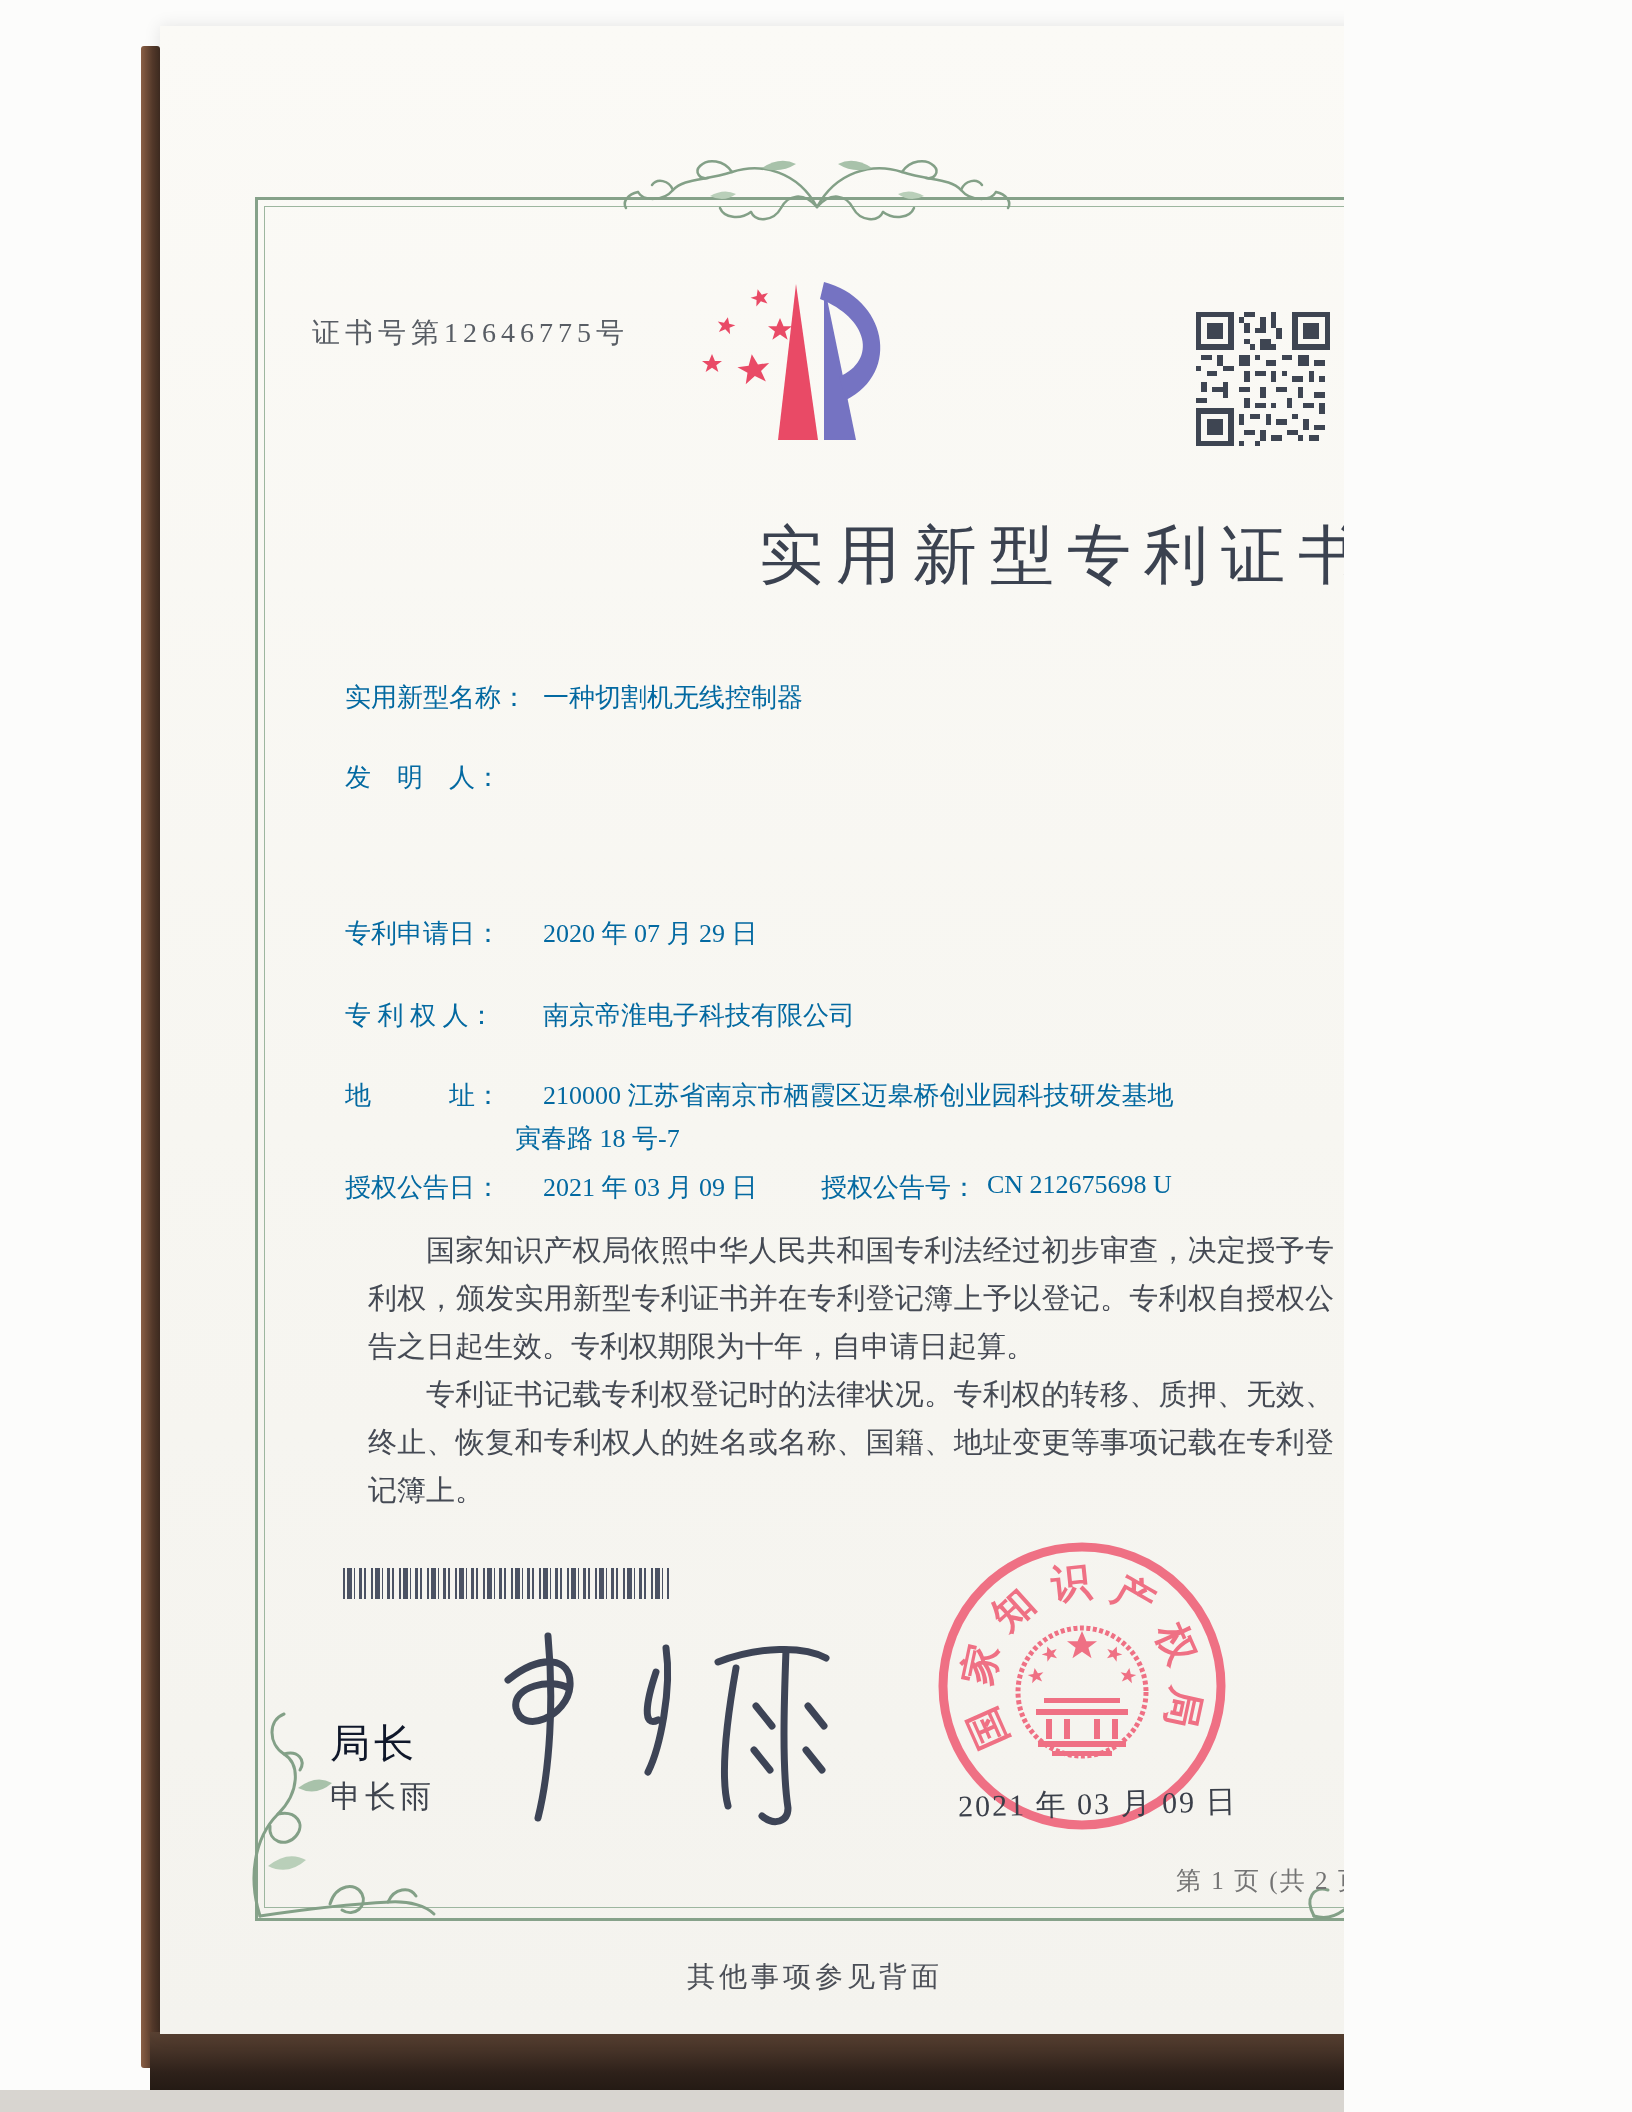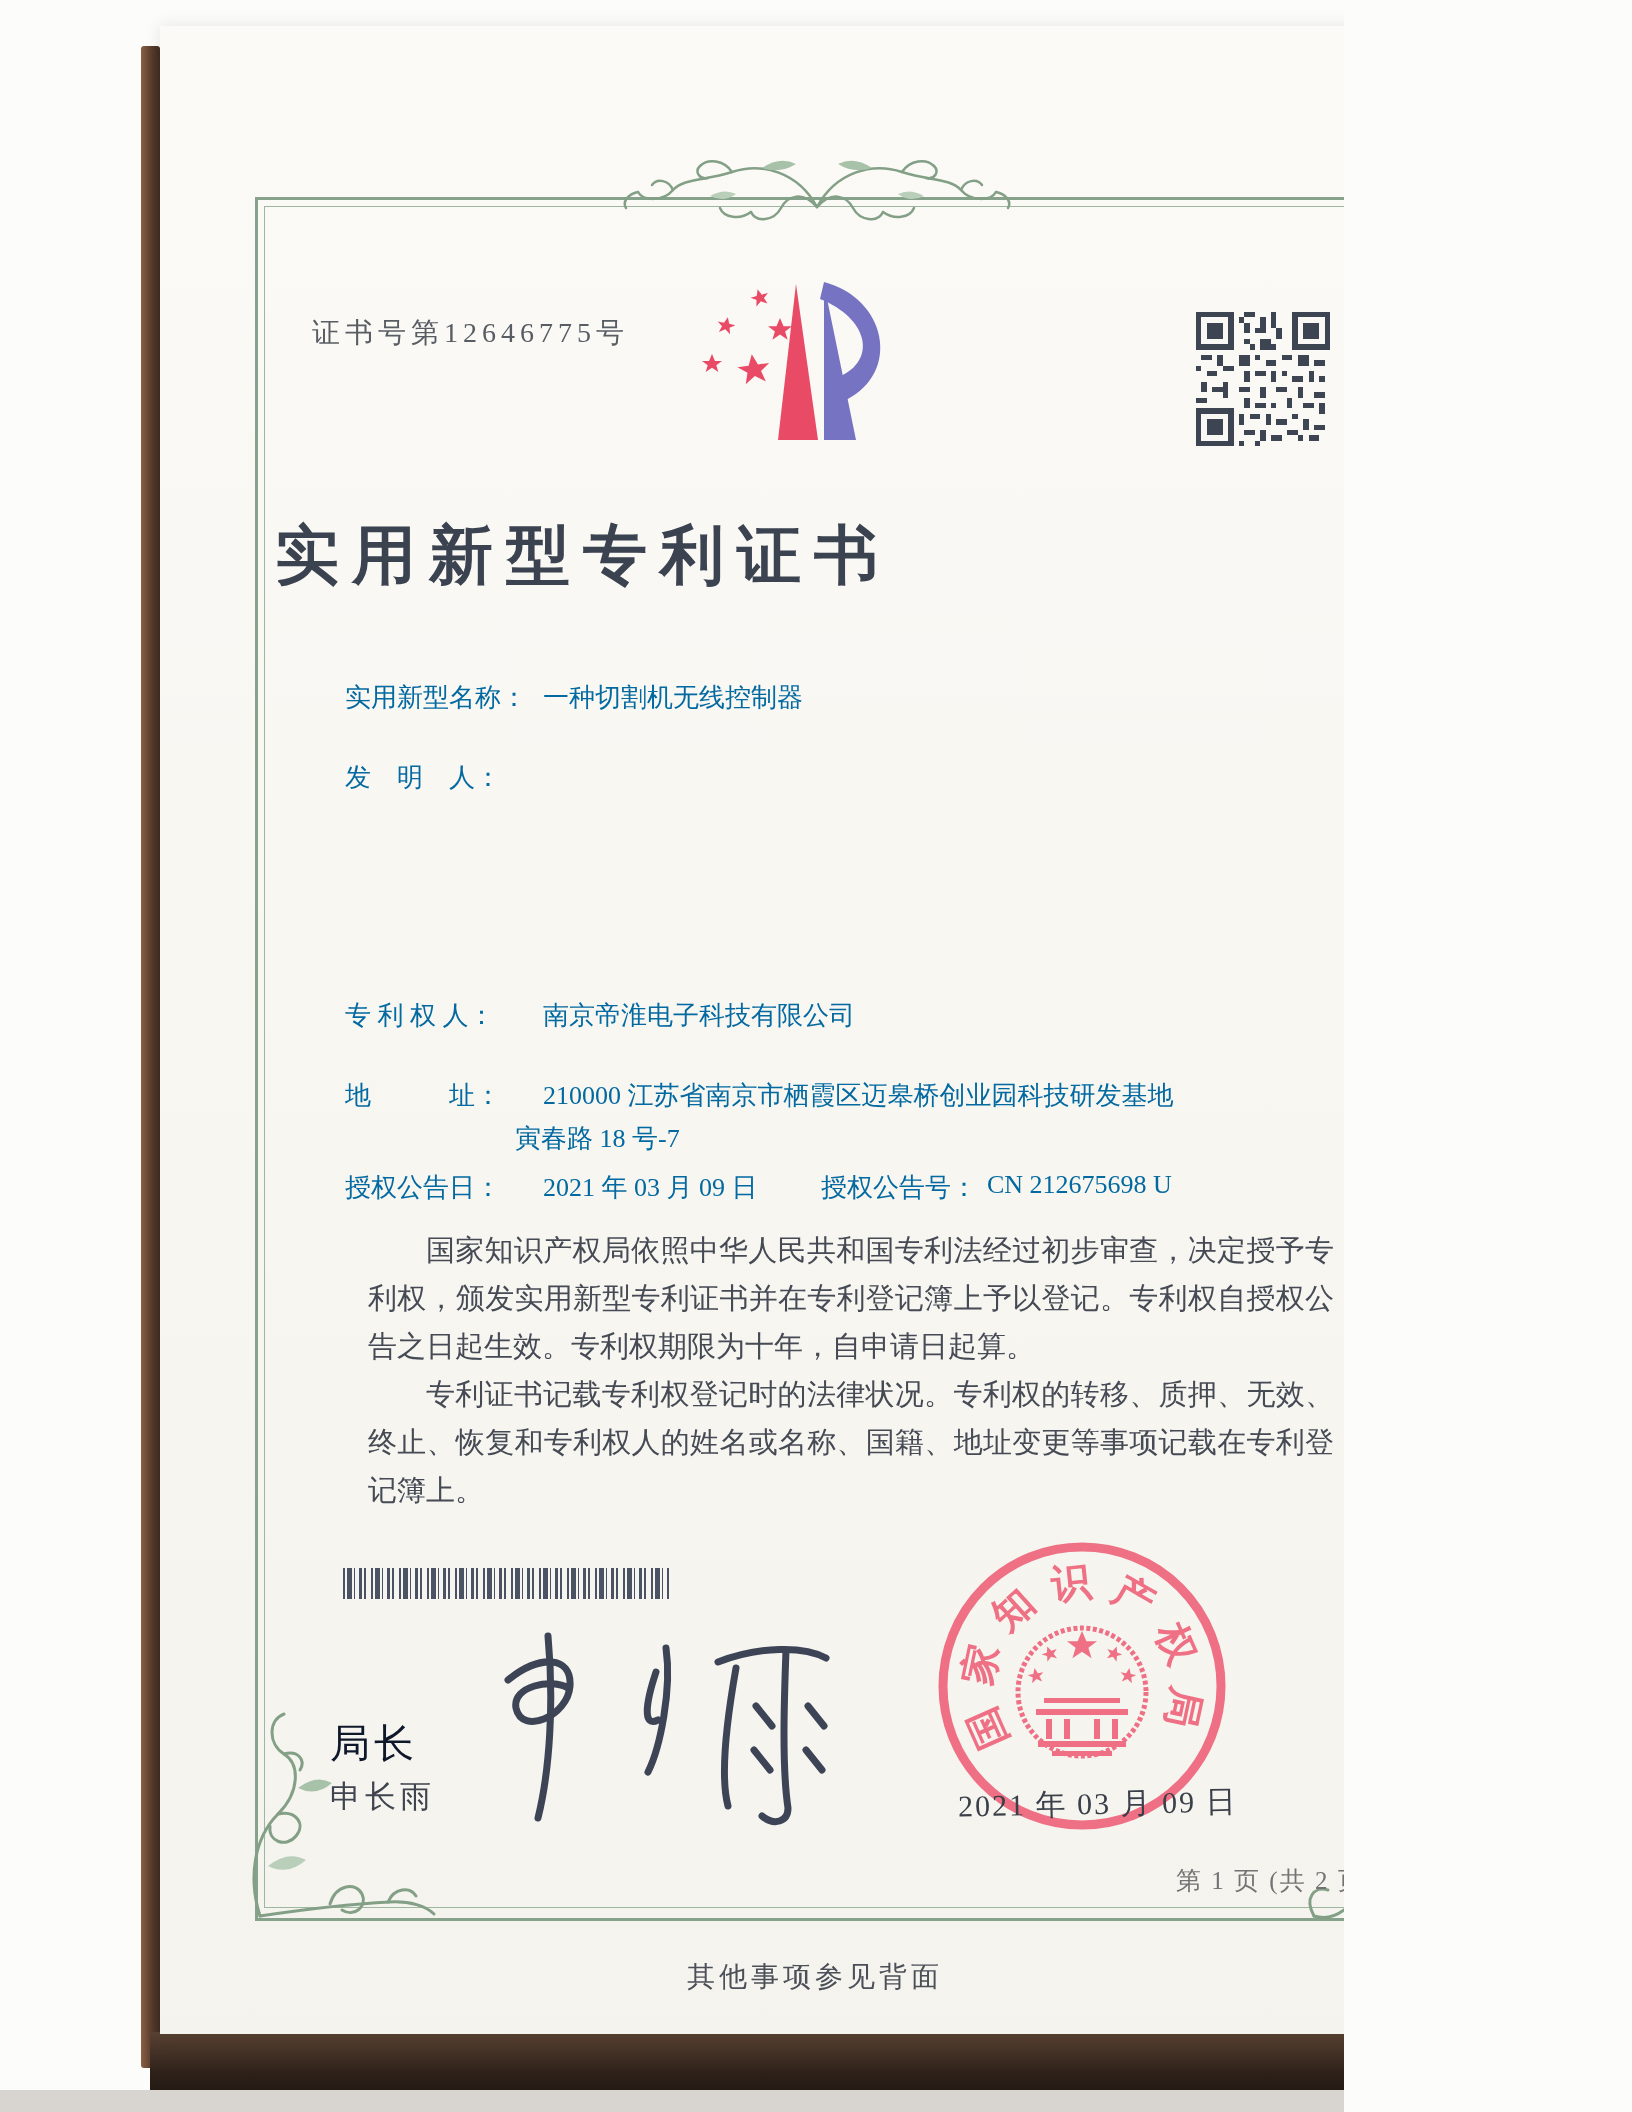--- a/index.html
+++ b/index.html
@@ -22,22 +22,22 @@
 
   
   .frame-outer{position:absolute;left:255px;top:197px;width:1120px;height:1718px;
     border:3px solid #86a28a;}
   .frame-inner{position:absolute;left:264px;top:206px;width:1102px;height:1700px;
     border:1.5px solid #9db69f;}
   .orn{position:absolute;}
 
   
   .cert-no{position:absolute;left:312px;top:314px;font-size:28px;letter-spacing:5px;color:#585d64;}
-  .title{position:absolute;left:255px;top:512px;width:1120px;text-align:left;
-    font-size:64px;font-weight:700;letter-spacing:13px;color:#3b4250;padding-left:20px;}
+  .title{position:absolute;left:255px;top:512px;width:1120px;text-align:right;
+    font-size:64px;font-weight:400;letter-spacing:13px;color:#3b4250;}
 
   .frow{position:absolute;left:345px;width:1010px;height:44px;color:#0369a1;font-size:26px;white-space:nowrap;}
   .flabel{position:absolute;left:0;top:0;}
   .fvalue{position:absolute;left:170px;top:0;padding-left:28px;}
   .fvalue2{position:absolute;left:170px;top:43px;}
   .glabel2{position:absolute;left:476px;top:0;}
   .gvalue2{position:absolute;left:642px;top:0;}
 
   .paras{position:absolute;left:344px;top:1226px;width:966px;font-size:29px;line-height:48px;
     color:#454a54;text-align:justify;margin-left:24px;}
@@ -151,20 +151,24 @@
   </svg>
 
   <div class="title">实用新型专利证书</div>
 
   <div class="frow" style="top:680px">
     <span class="flabel">实用新型名称：</span>
     <span class="fvalue">一种切割机无线控制器</span>
   </div>
   <div class="frow" style="top:760px">
     <span class="flabel">发　明　人：</span>
+  </div>
+  <div class="frow" style="top:916px">
+    <span class="flabel">专利申请日：</span>
+    <span class="fvalue">2020 年 07 月 29 日</span>
   </div>
   <div class="frow" style="top:998px">
     <span class="flabel">专 利 权 人：</span>
     <span class="fvalue">南京帝淮电子科技有限公司</span>
   </div>
   <div class="frow" style="top:1078px">
     <span class="flabel">地　　　址：</span>
     <span class="fvalue">210000 江苏省南京市栖霞区迈皋桥创业园科技研发基地</span>
     <span class="fvalue2">寅春路 18 号-7</span>
   </div>

